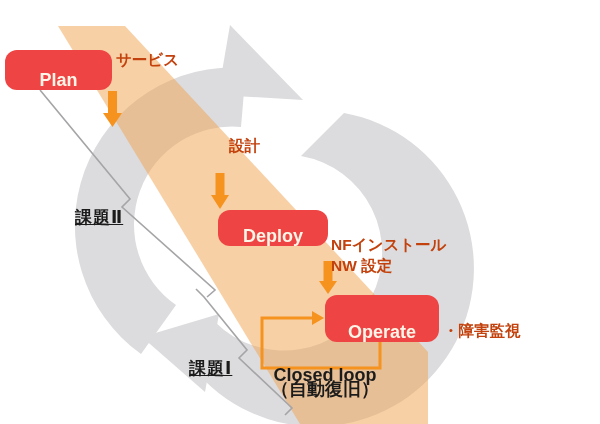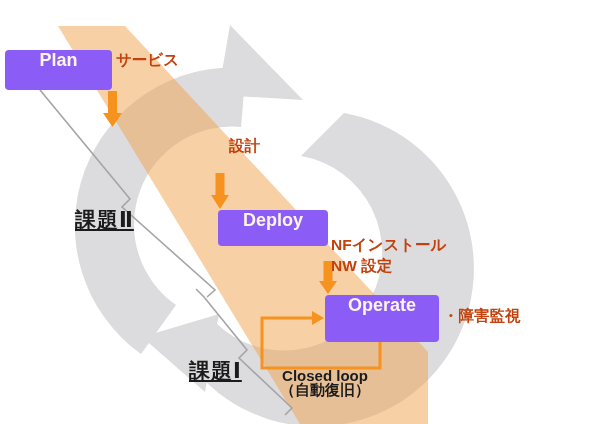--- a/index.html
+++ b/index.html
@@ -2,37 +2,37 @@
 <html><head>
 <meta charset="utf-8">
 <style>
   html,body{margin:0;padding:0;background:#ffffff;}
   #canvas{
     position:relative;width:600px;height:424px;overflow:hidden;background:#ffffff;
     font-family:"Liberation Sans","DejaVu Sans",sans-serif;
   }
   #bg{position:absolute;left:0;top:0;}
   .stage-box{
-    position:absolute;background:#8b5cf6;border-radius:4px;
-    display:flex;flex-direction:column;align-items:center;justify-content:flex-start;
+    position:absolute;background:#ef4444;border-radius:12px;
+    display:flex;flex-direction:column;align-items:center;justify-content:flex-end;
     color:#FDF6E8;font-weight:bold;text-align:center;line-height:1.12;
   }
   .stage-box .l1{font-size:18px;}
   .stage-box .l2{font-size:16px;}
   .note{
     position:absolute;color:#c2410c;font-weight:bold;font-size:15.5px;line-height:21px;
     white-space:nowrap;
   }
   .issue-label{
-    position:absolute;color:#1B1B1B;font-weight:bold;font-size:21px;
+    position:absolute;color:#1B1B1B;font-weight:bold;font-size:17px;
     text-decoration:underline;white-space:nowrap;letter-spacing:1px;
   }
   .loop-label{
     position:absolute;left:252px;top:369px;width:146px;text-align:center;
-    color:#1B1B1B;font-weight:bold;font-size:15px;line-height:13.5px;
+    color:#1B1B1B;font-weight:bold;font-size:18px;line-height:13.5px;
   }
 </style>
 </head>
 <body>
 
 <div id="canvas">
 
   <svg id="bg" width="600" height="424" viewBox="0 0 600 424">
 
     <g>
@@ -87,21 +87,21 @@
 
   <div class="note" style="left:229px;top:135px;">
     <div>設計</div>
   </div>
 
   <div class="note" style="left:331px;top:211px;margin-top:23px;">
     <div>NFインストール</div>
     <div>NW 設定</div>
   </div>
 
-  <div class="note" style="left:443px;top:305px;line-height:22px;">
+  <div class="note" style="left:443px;top:320px;line-height:22px;">
     <div>・障害監視</div>
   </div>
 
   <div class="issue-label" style="left:75px;top:206px;">課題Ⅱ</div>
   <div class="issue-label" style="left:189px;top:357px;">課題Ⅰ</div>
 
   <div class="loop-label">
     <div>Closed loop</div>
     <div>（自動復旧）</div>
   </div>

